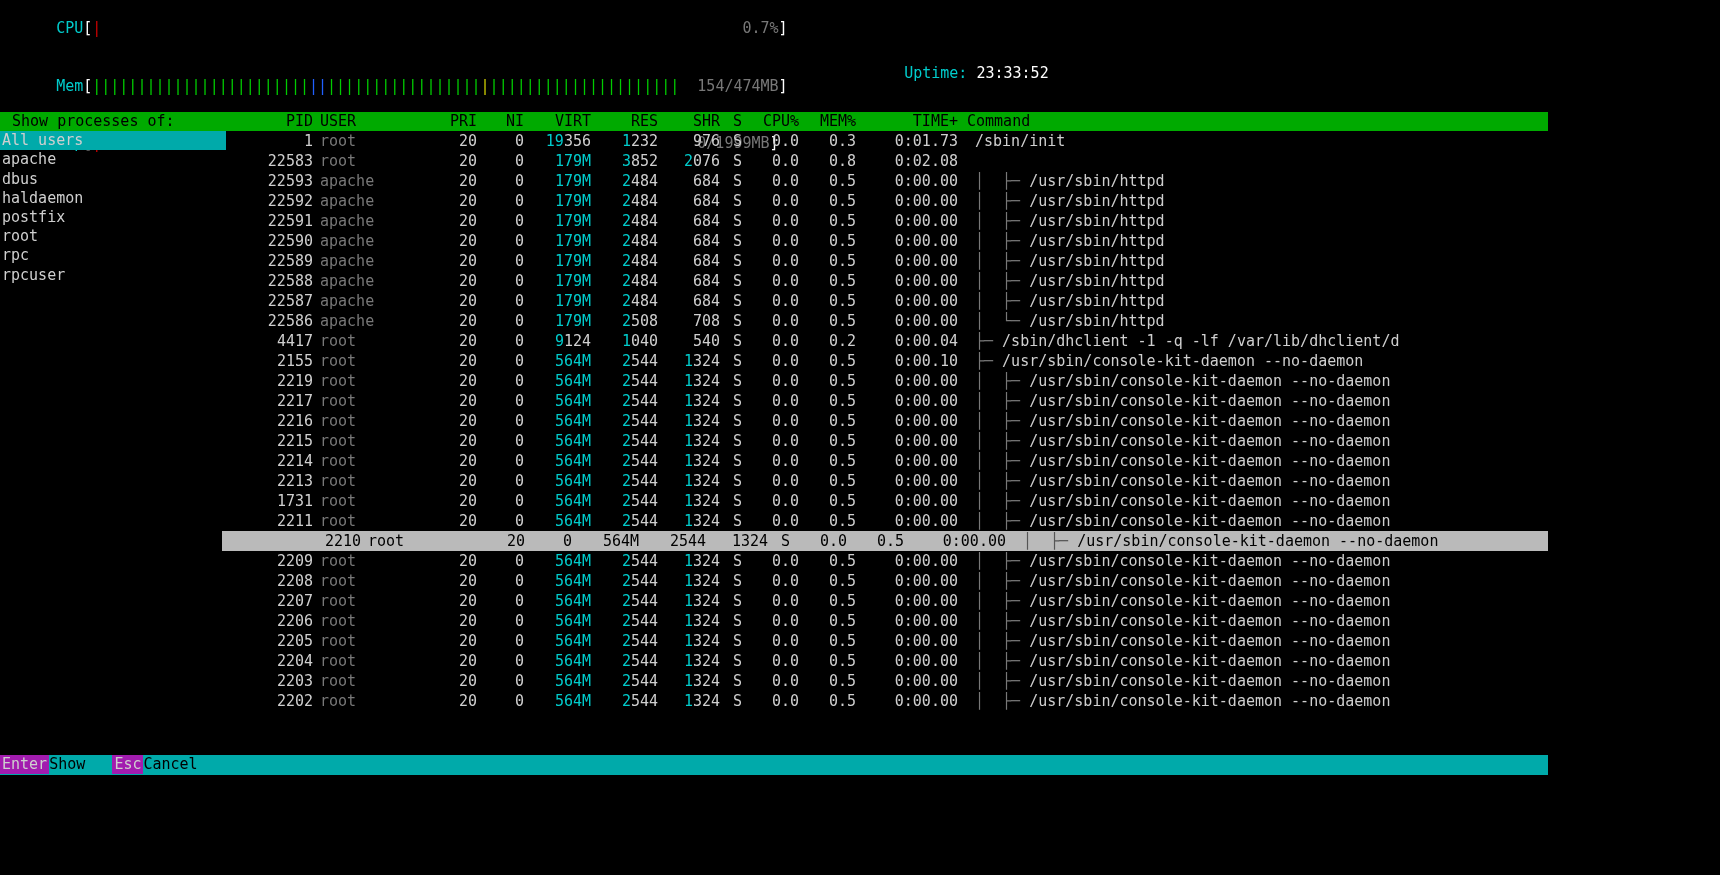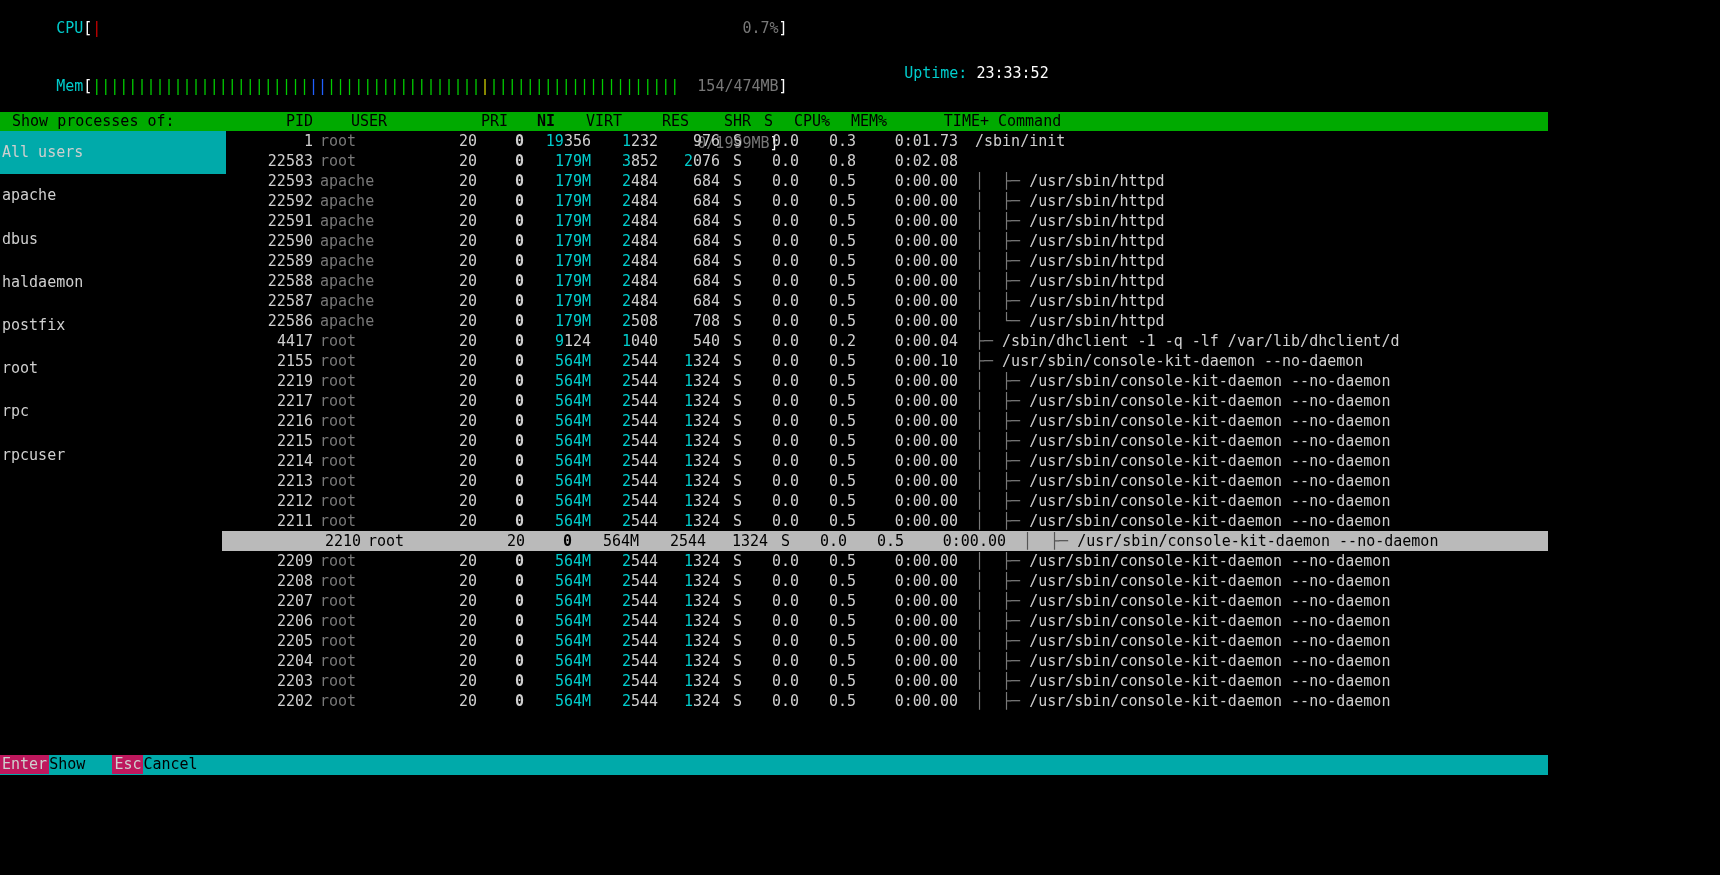--- a/index.html
+++ b/index.html
@@ -44,21 +44,21 @@
     position:absolute; left: 850px; top: 6px; white-space: pre;
   }
 
   
   .sidebar { position:absolute; left:0; top:112px; width:222px; }
   .side-hdr {
     display:block; width:100%; padding:0 12px;
     white-space: pre;
   }
   .side-item {
-    display:block; width:100%; padding:12px 2px;
+    display:block; width:100%; padding:0 2px;
     color:#cfcfcf; white-space: pre;
   }
 
   
   .ptable { position:absolute; left:222px; right:0; top:112px; }
   .thead  { display:flex;justify-content:center; }
   .th     { text-align:right; padding:0 1px; }
   .th-cmd { text-align:left; flex:1; padding-left:8px; }
 
   .prow   { display:flex; height:20px; align-items:center; }
@@ -69,37 +69,37 @@
   .tree   { color:#787878; }
   .tree-sel { color:#555; }
 
   .gutter { width:8px; background:#00aa00; }
   .gutter-sel { width:8px; background:#bababa; }
 
   
   .w-pid  { width: 90px; }
   .w-user { width: 100px; padding-left:6px;}
   .w-pri  { width: 55px; }
-  .w-ni   { width: 45px; font-weight: bold; }
+  .w-ni   { width: 45px; }
   .w-virt { width: 65px; }
   .w-res  { width: 65px; }
   .w-shr  { width: 60px; }
   .w-s    { width: 20px; }
   .w-cpu  { width: 55px; }
   .w-mem  { width: 55px; }
   .w-time { width: 100px; }
 
   .virt-hi { color:#00cccc; } 
 
   .footer {
     position:absolute; left:0; right:0; bottom:0;
     height:20px; background:#00aaaa; color:#000;
     white-space:pre;
   }
-  .footer .key { background:#be185d; color:#cfcfcf; padding:0 2px; display:inline-block;}
+  .footer .key { background:#a21caf; color:#cfcfcf; padding:0 2px; display:inline-block;}
 </style>
 </head>
 <body>
 <div class="screen">
 
 <div class="header">
 
   <div class="meter-row">
     <span class="meter-lbl">CPU</span><span class="meter-br">[</span><span class="red">|</span><span>                                                                       </span><span class="dgrey">0.7%</span><span class="meter-br">]</span>
   </div>
@@ -129,21 +129,21 @@
         <span class="side-item">postfix               </span>
         <span class="side-item">root                  </span>
         <span class="side-item">rpc                   </span>
         <span class="side-item">rpcuser               </span>
       </div>
 </div>
 
 <div class="ptable">
   <div class="thead bg-green">
     <span class="th w-pid">PID</span>
-    <span class="th w-user" style="text-align:left;margin-left:31px;">USER</span>
+    <span class="th w-user" style="text-align:left;">USER</span>
     <span class="th w-pri">PRI</span>
     <span class="th w-ni">NI</span>
     <span class="th w-virt">VIRT</span>
     <span class="th w-res">RES</span>
     <span class="th w-shr">SHR</span>
     <span class="th w-s">S</span>
     <span class="th w-cpu">CPU%</span>
     <span class="th w-mem">MEM%</span>
     <span class="th w-time">TIME+</span>
     <span class="th th-cmd">Command</span>
@@ -412,21 +412,21 @@
           <span class="cell w-res"><span class="virt-hi">2</span>544</span>
           <span class="cell w-shr"><span class="virt-hi">1</span>324</span>
           <span class="cell w-s">S</span>
           <span class="cell w-cpu">0.0</span>
           <span class="cell w-mem">0.5</span>
           <span class="cell w-time">0:00.00</span>
           <span class="gutter"></span>
           <span class="c-cmd"><span class="tree">│  ├─ </span>/usr/sbin/console-kit-daemon --no-daemon</span>
         </div>
         <div class="prow">
-          <span class="cell w-pid">2212</span>
+          <span class="cell w-pid">1731</span>
           <span class="cell w-user c-user" style="">root</span>
           <span class="cell w-pri">20</span>
           <span class="cell w-ni">0</span>
           <span class="cell w-virt"><span class="virt-hi">564M</span></span>
           <span class="cell w-res"><span class="virt-hi">2</span>544</span>
           <span class="cell w-shr"><span class="virt-hi">1</span>324</span>
           <span class="cell w-s">S</span>
           <span class="cell w-cpu">0.0</span>
           <span class="cell w-mem">0.5</span>
           <span class="cell w-time">0:00.00</span>

